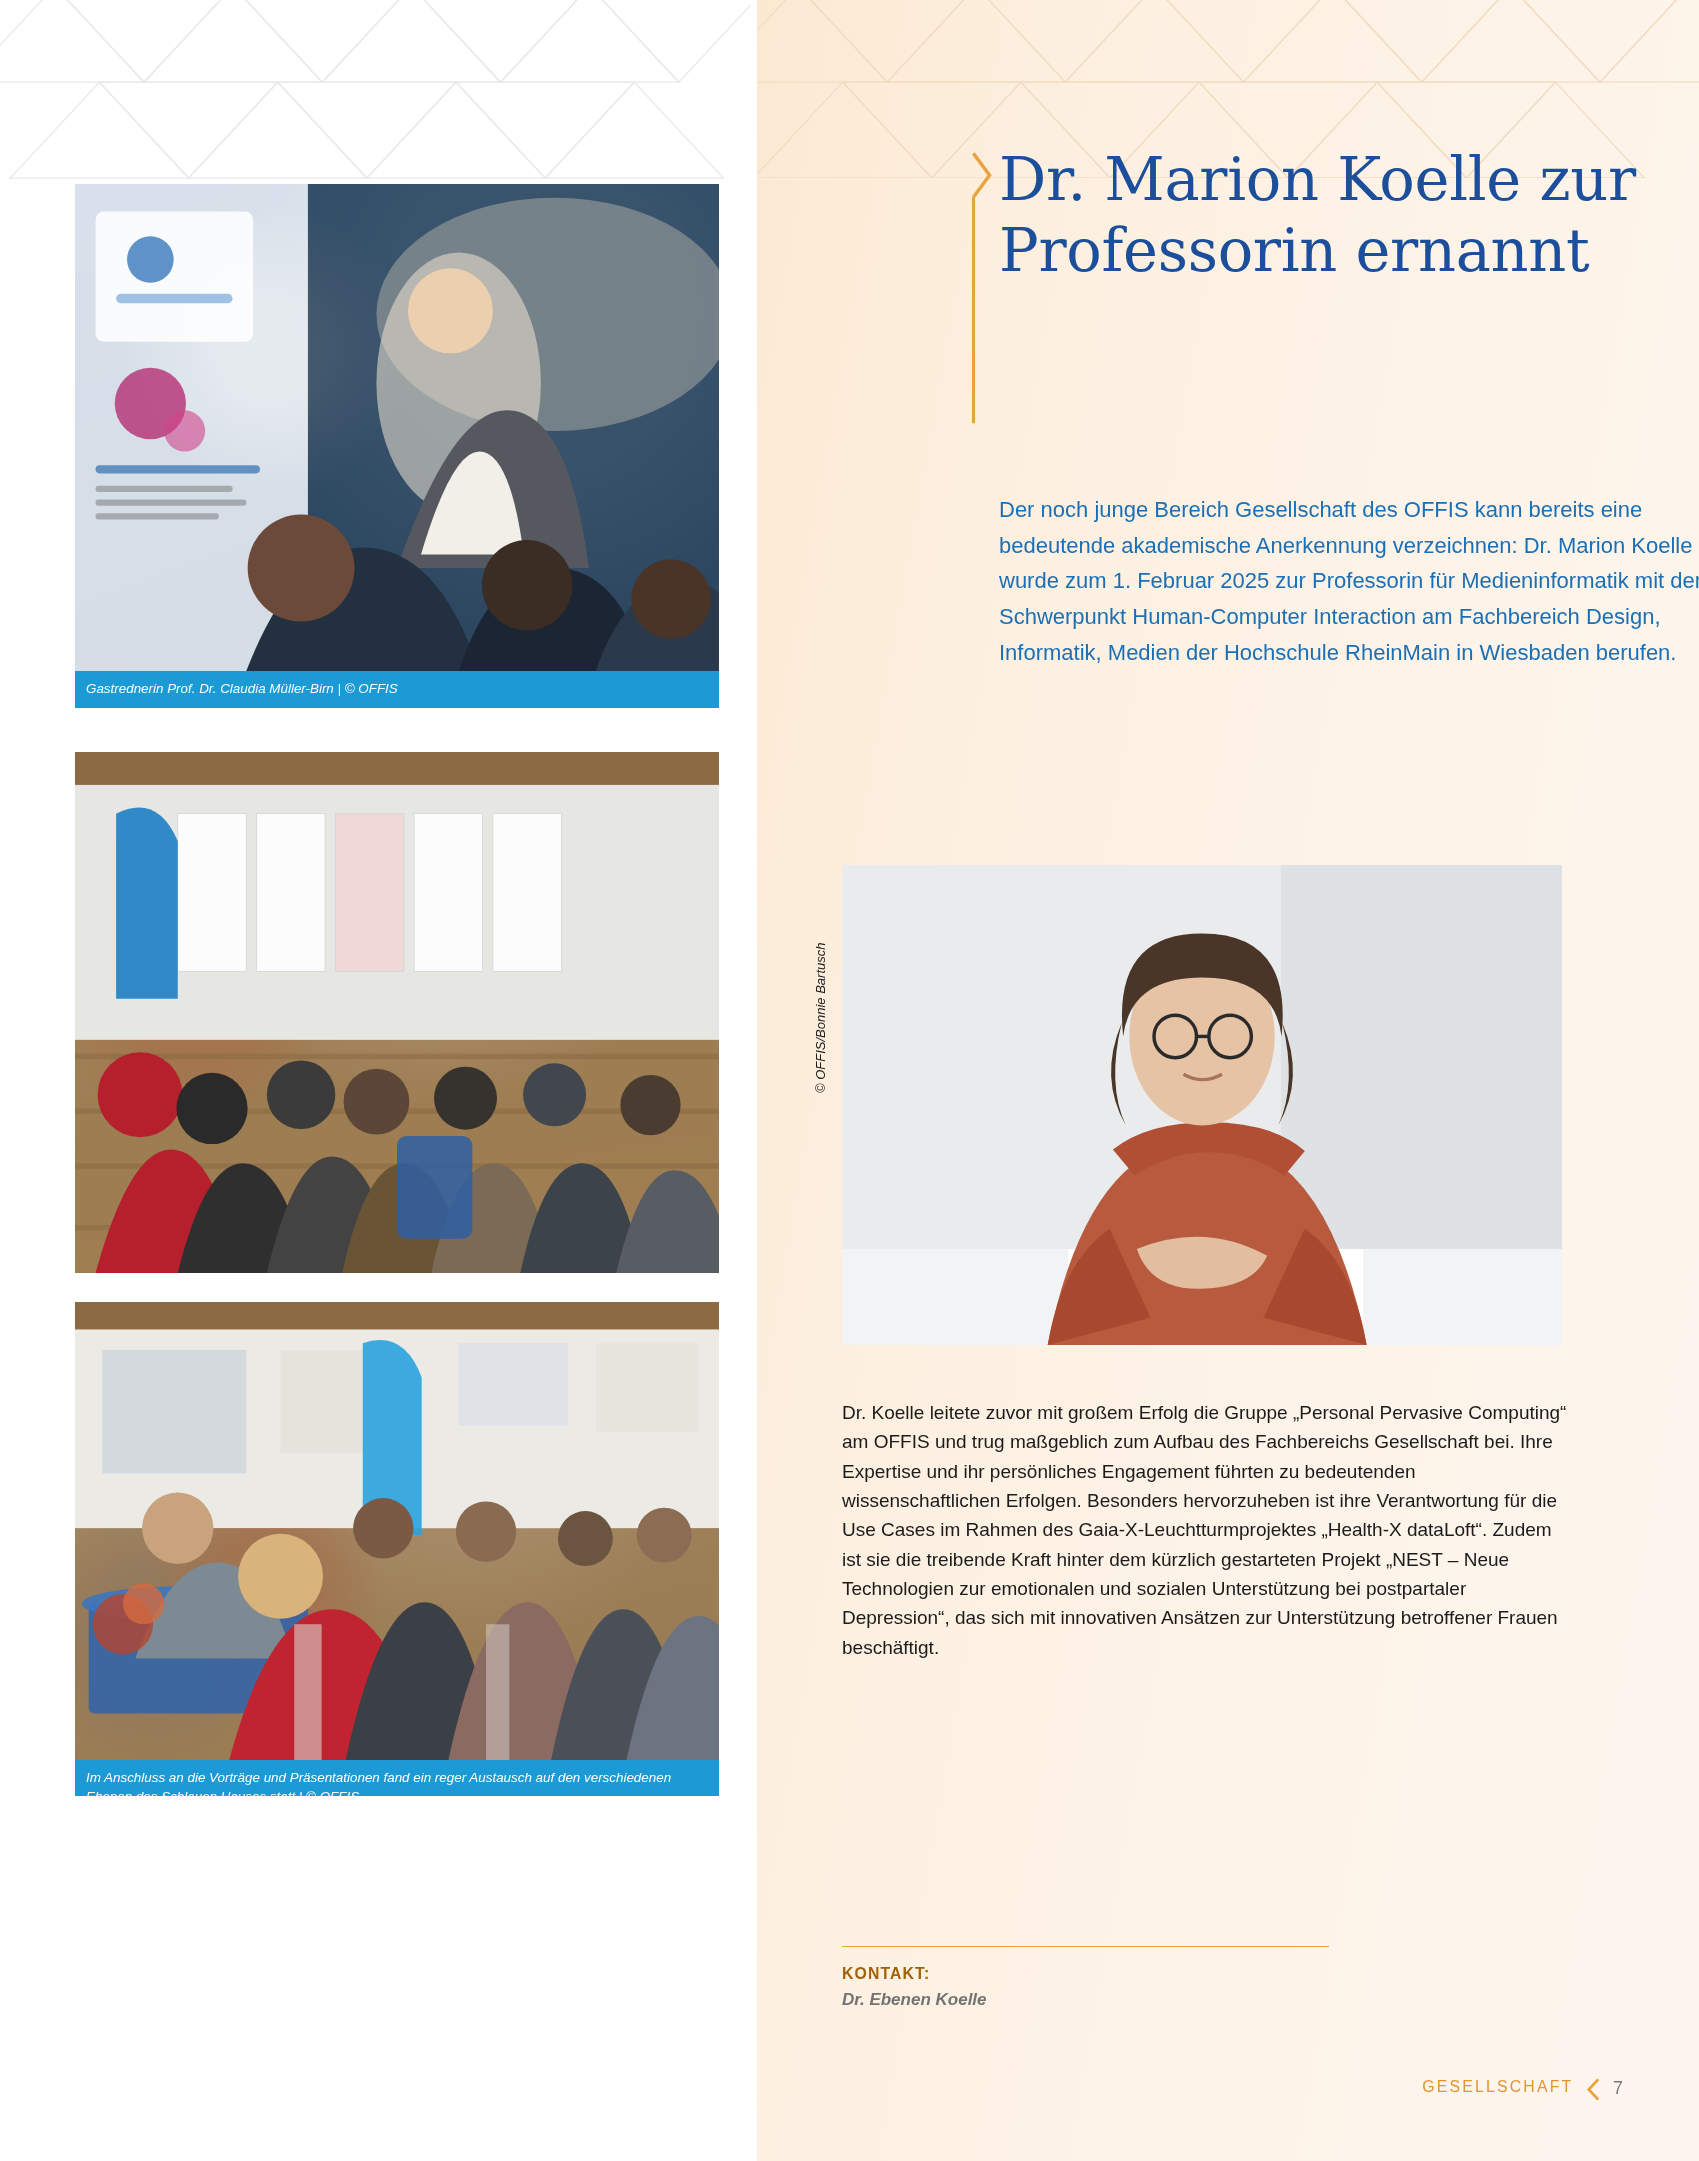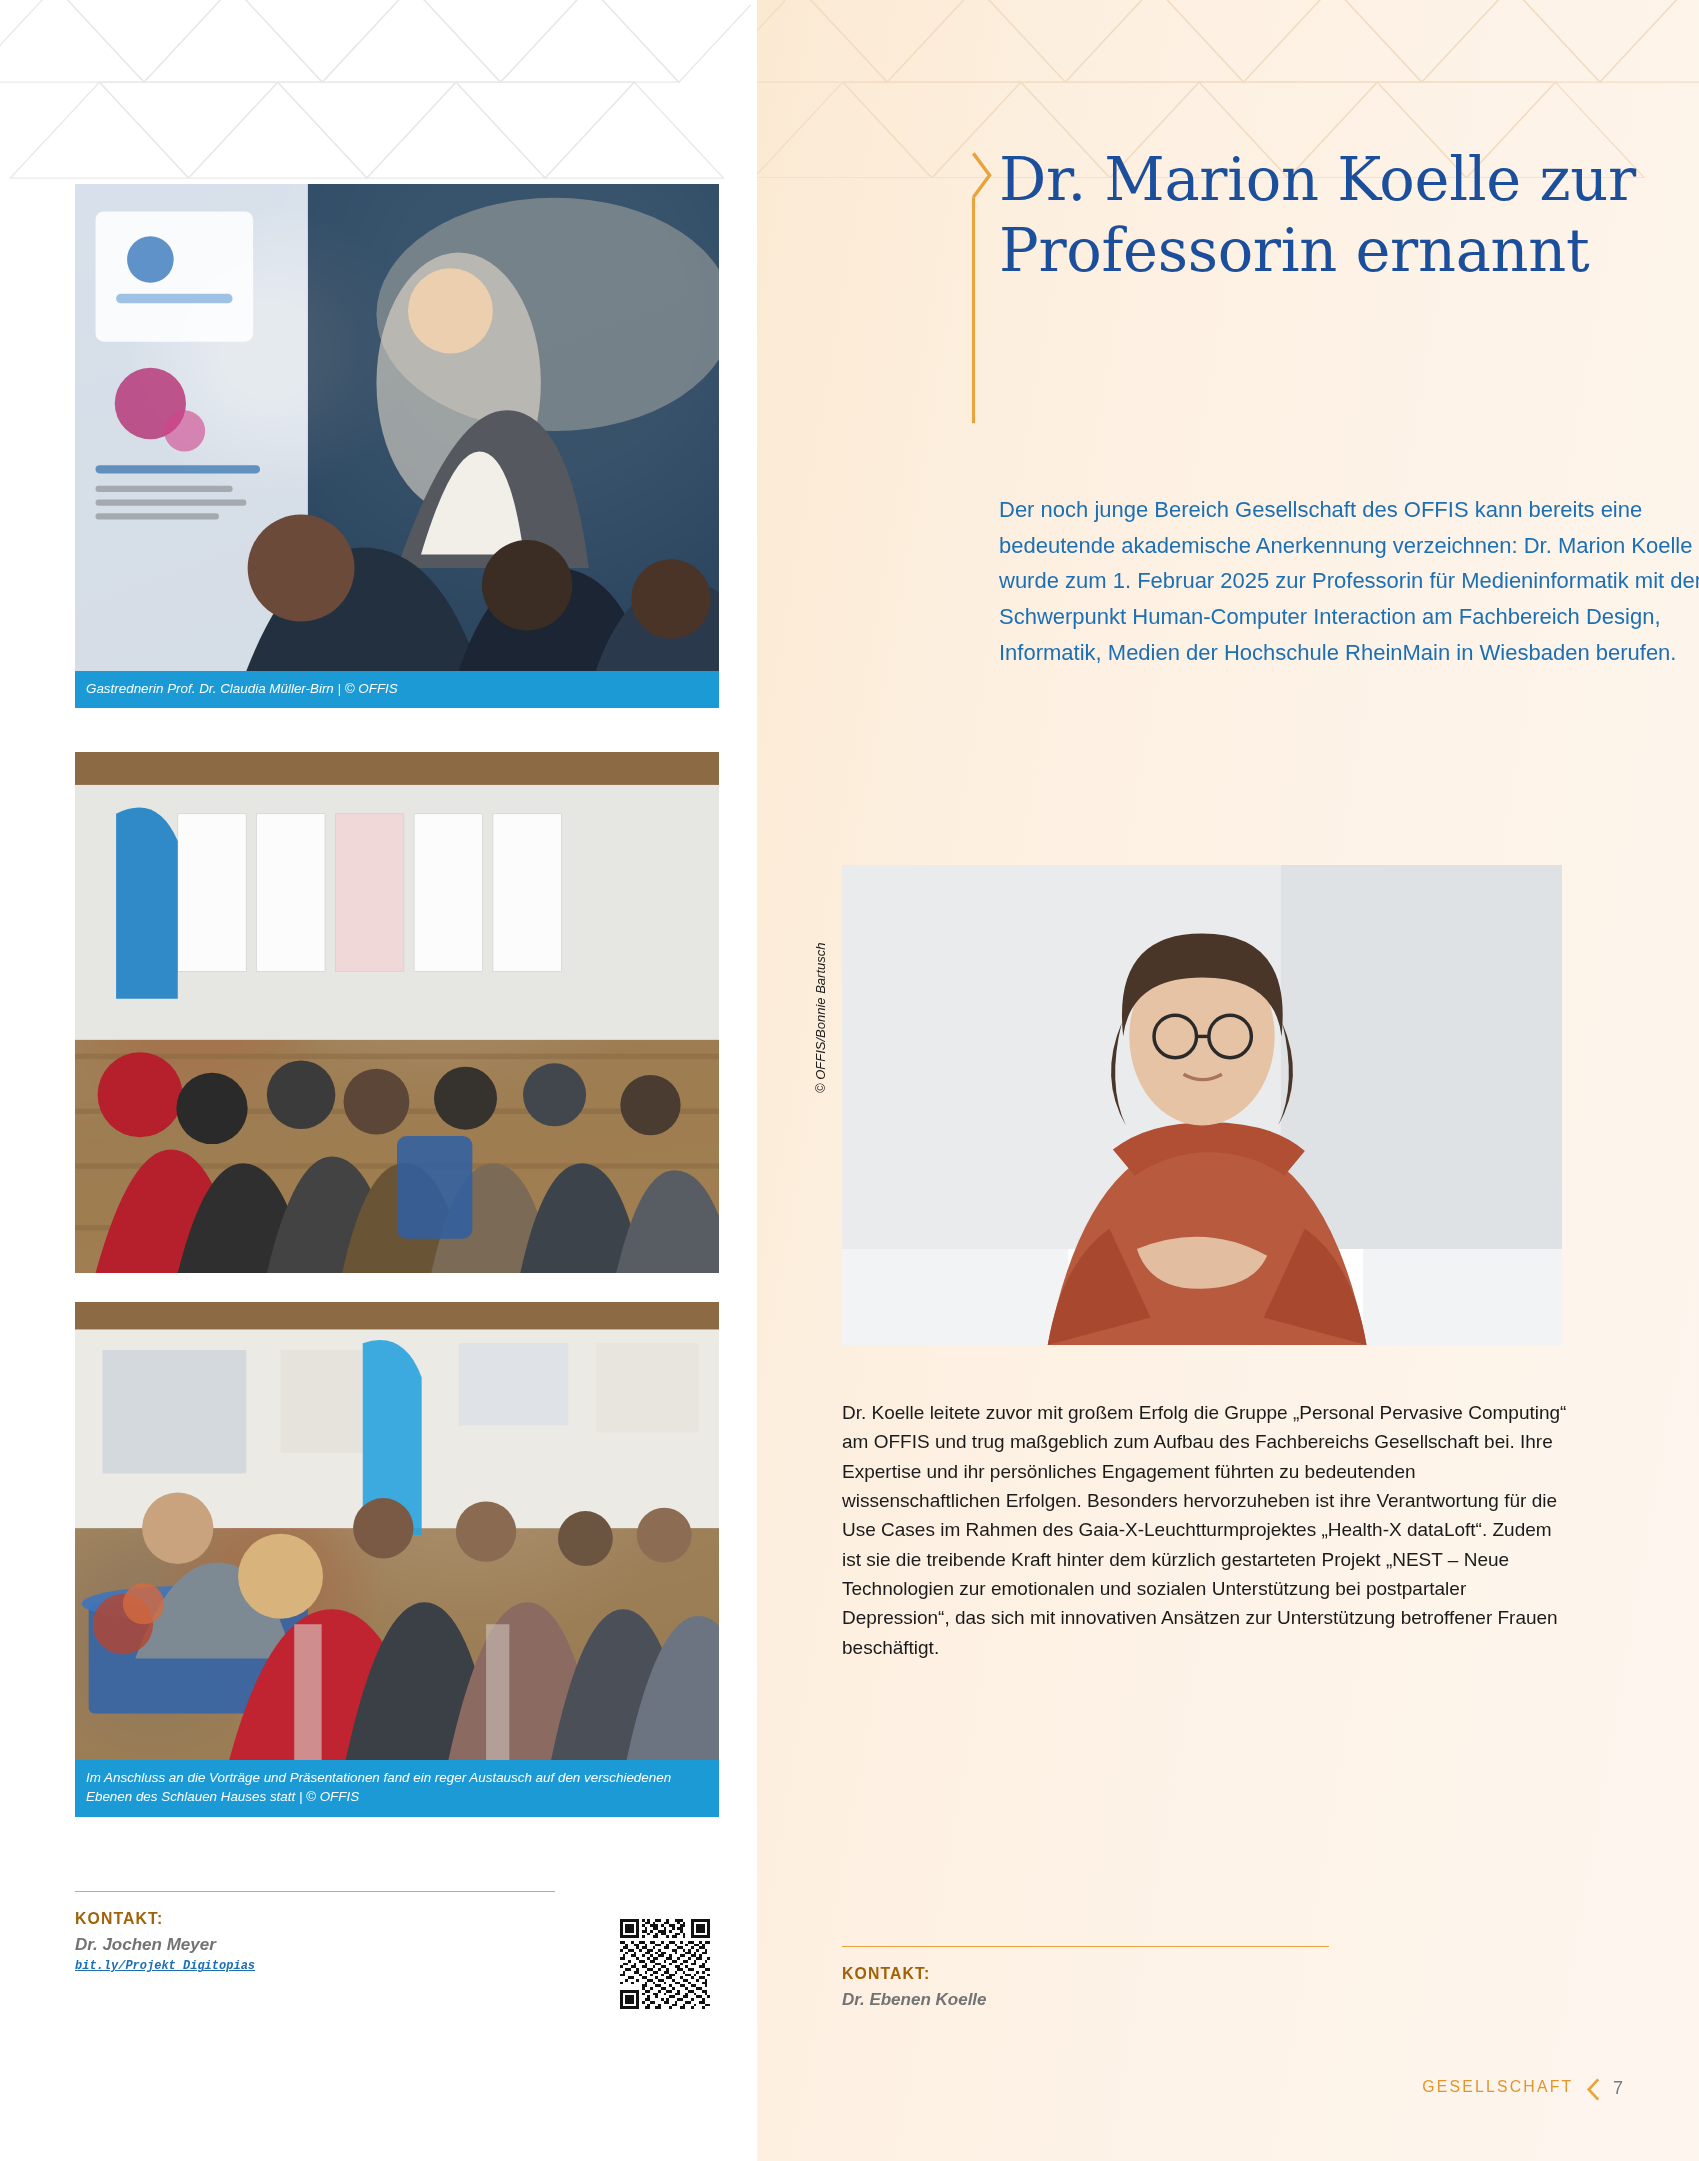--- a/index.html
+++ b/index.html
@@ -19,21 +19,21 @@
   .page {
     position: absolute;
     inset: 0;
     display: flex;
   }
 
   
   .left-col {
     position: relative;
     width: 757px;
-    height: 2161px;
+    height: 1796px;
     background: #ffffff;
     overflow: hidden;
     flex: 0 0 auto;
     border-radius: 19px;
   }
   
   .tri-pattern {
     position: absolute;
     left: 0; top: 0;
     width: 757px;

